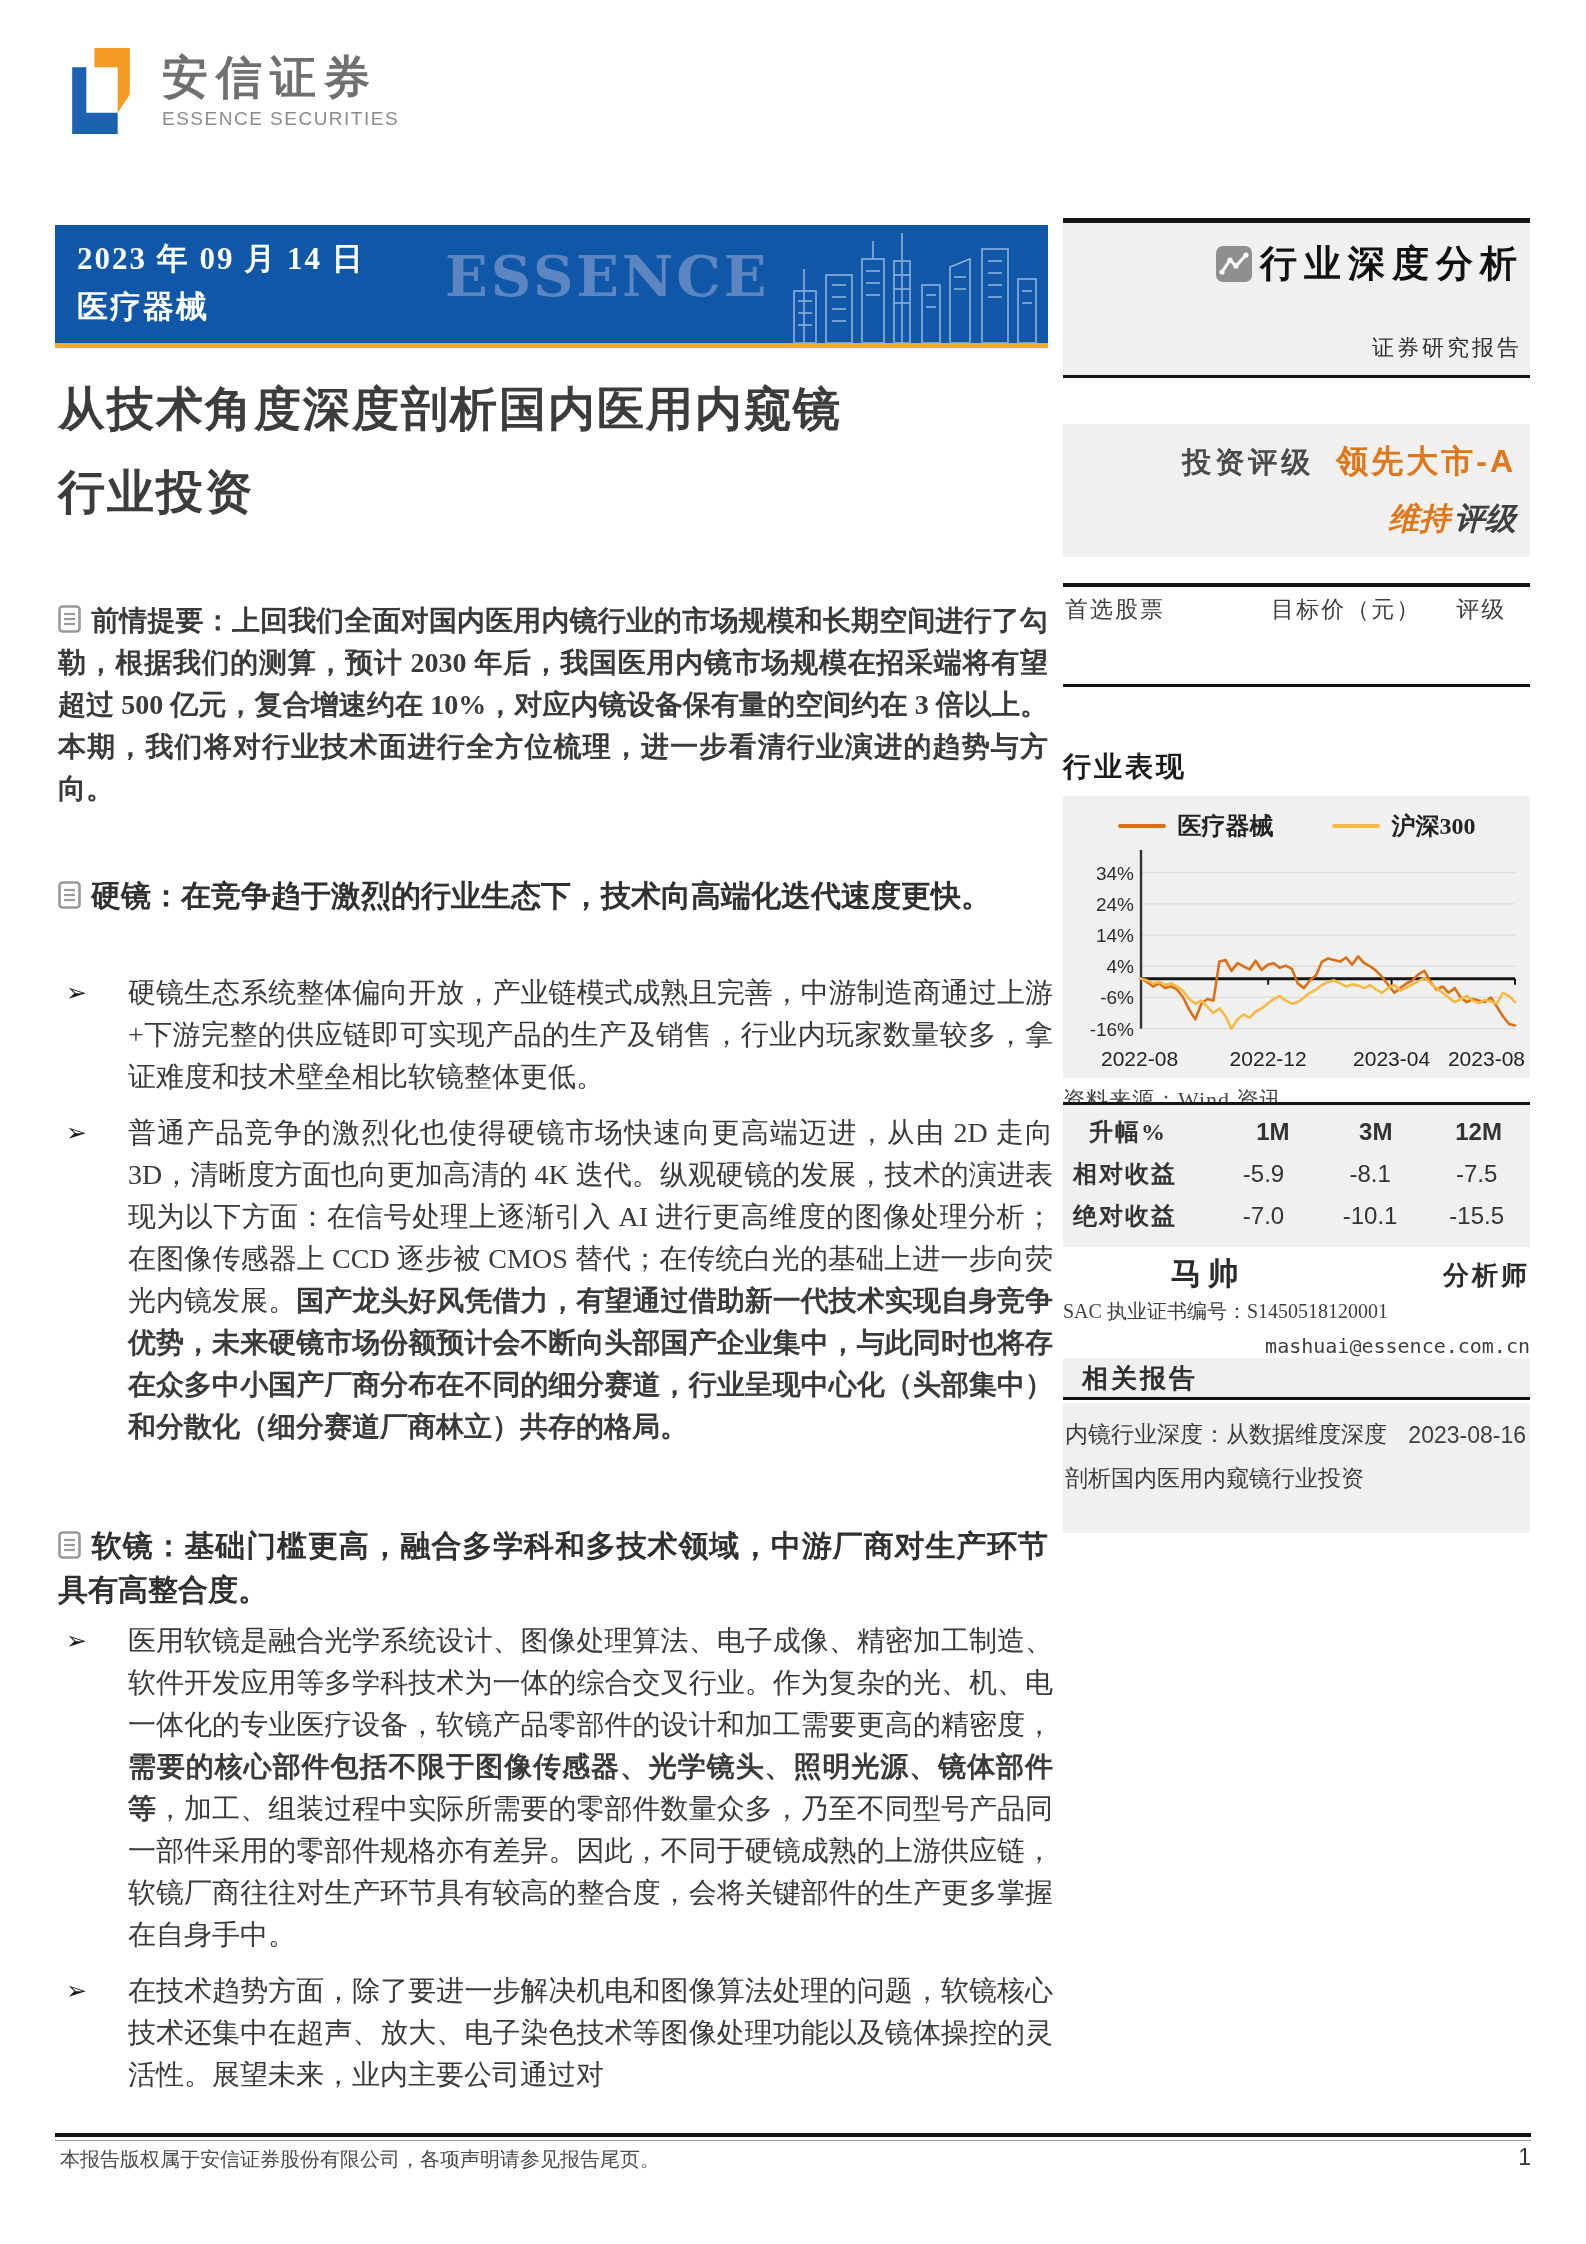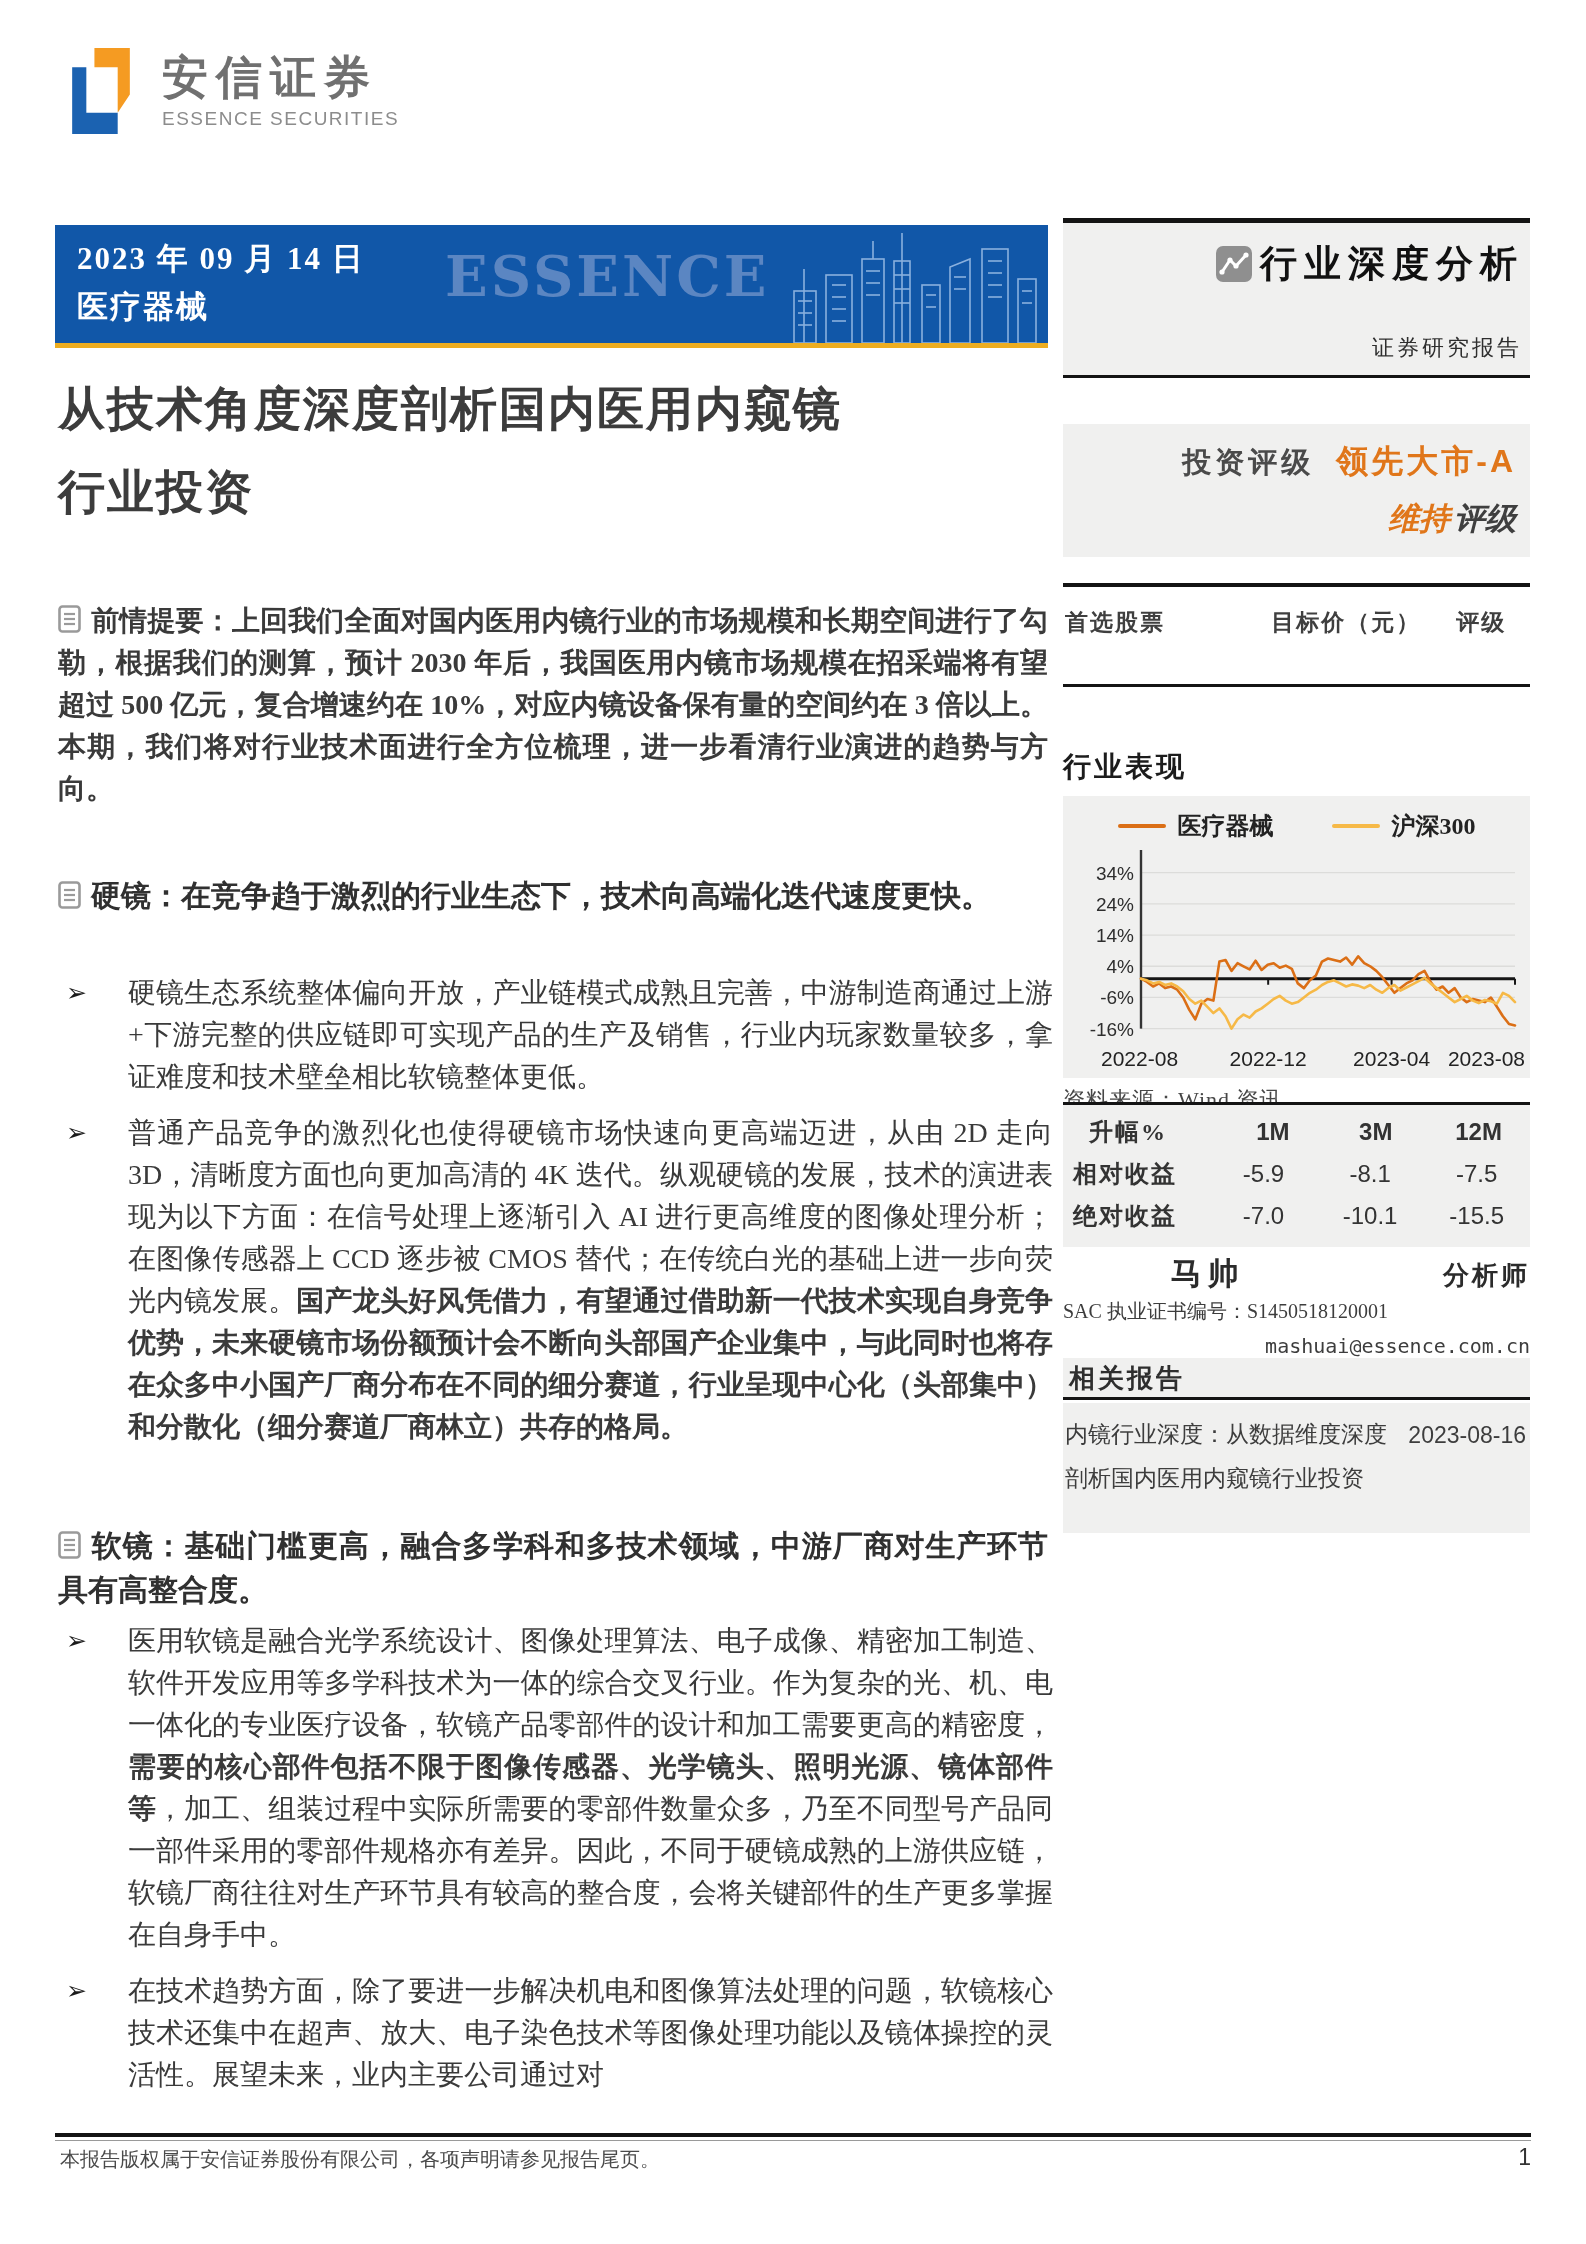--- a/index.html
+++ b/index.html
@@ -50,21 +50,21 @@
   .rating-l1{padding-right:14px;font-size:29px;}
   .rating-l1 .lab{color:#4a4a4a;font-weight:bold;letter-spacing:4px;margin-right:22px;}
   .rating-l1 .val{color:#E0761A;font-weight:bold;font-size:32px;letter-spacing:3px;
                   font-family:"Liberation Sans","DejaVu Sans",sans-serif;}
   .rating-l2{padding-right:14px;font-size:31px;font-style:italic;font-weight:bold;margin-top:14px;}
   .rating-l2 .keep{color:#E0761A;margin-right:4px;}
   .rating-l2 .suff{color:#3f3f3f;}
 
   .stock-box{top:583px;height:104px;background:#ffffff;border-top:4px solid #141414;
              border-bottom:3px solid #141414;box-sizing:border-box;}
-  .stock-head{display:flex;padding-top:20px;font-size:23px;font-weight:bold;color:#3f3f3f;}
+  .stock-head{display:flex;padding-top:7px;font-size:23px;font-weight:normal;color:#3f3f3f;}
   .stock-head .c1{width:42%;text-align:left;padding-left:2px;letter-spacing:2px;}
   .stock-head .c2{width:37%;text-align:center;letter-spacing:2px;}
   .stock-head .c3{width:21%;text-align:center;letter-spacing:2px;}
 
   .perf-title{top:748px;font-size:28px;font-weight:bold;color:#1c1c1c;letter-spacing:3px;
               border-bottom:3px solid #141414;padding-bottom:12px;}
   .chart-panel{top:796px;height:282px;background:#F0F0EF;}
   .legend{display:flex;justify-content:center;gap:58px;padding-top:14px;align-items:center;}
   .legend-entry{display:flex;align-items:center;gap:12px;}
   .legend-swatch{width:48px;height:4px;border-radius:2px;}
@@ -80,21 +80,21 @@
 
   .analyst-row{top:1250px;display:flex;align-items:baseline;}
   .analyst-name{width:62%;text-align:center;font-size:31px;font-weight:bold;color:#2b2b2b;letter-spacing:6px;}
   .analyst-role{width:38%;text-align:right;font-size:26px;font-weight:bold;color:#2b2b2b;letter-spacing:3px;margin-top:8px;}
   .sac-line{top:1298px;text-align:left;font-size:20px;color:#3d3d3d;}
   .email-line{top:1334px;text-align:right;font-size:20px;color:#3d3d3d;
               font-family:"DejaVu Sans Mono","Liberation Mono",monospace;}
 
   .related-head{top:1358px;height:42px;background:#F0F0EF;border-bottom:3px solid #141414;
                 font-size:26px;font-weight:bold;color:#2e2e2e;letter-spacing:3px;line-height:42px;
-                padding-left:6px;box-sizing:border-box;}
+                padding-left:19px;box-sizing:border-box;}
   .related-item{top:1403px;min-height:130px;background:#F0F0EF;padding:10px 4px 12px 2px;
                 box-sizing:border-box;font-size:23px;line-height:44px;color:#3d3d3d;}
   .rel-date{float:right;font-family:"Liberation Sans","DejaVu Sans",sans-serif;color:#3d3d3d;
             margin-left:14px;}
 
   
   .foot-line{left:55px;top:2133px;width:1476px;height:4px;background:#141414;}
   .foot-line2{left:55px;top:2140px;width:1476px;height:1px;background:#9a9a9a;}
   .foot-text{left:60px;top:2146px;font-size:20px;color:#4a4a4a;}
   .page-num{top:2144px;left:55px;width:1476px;text-align:right;font-size:23px;color:#333;

